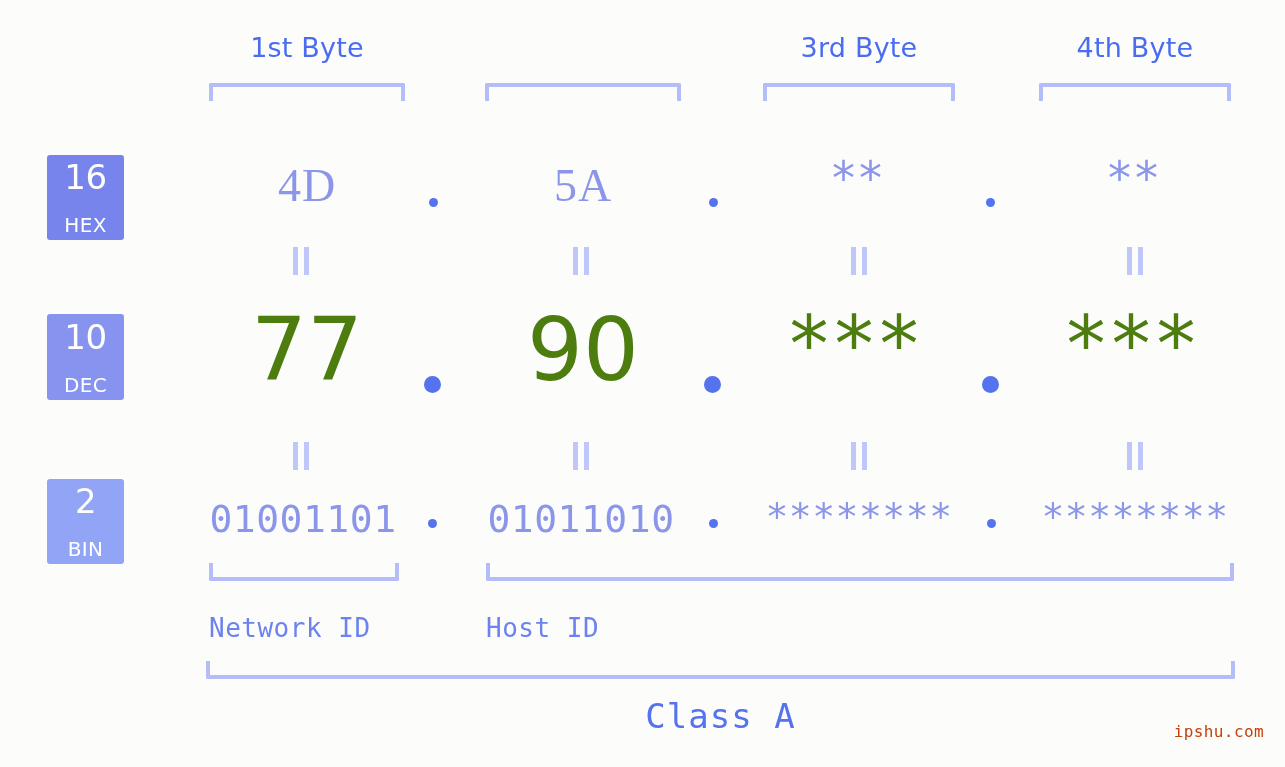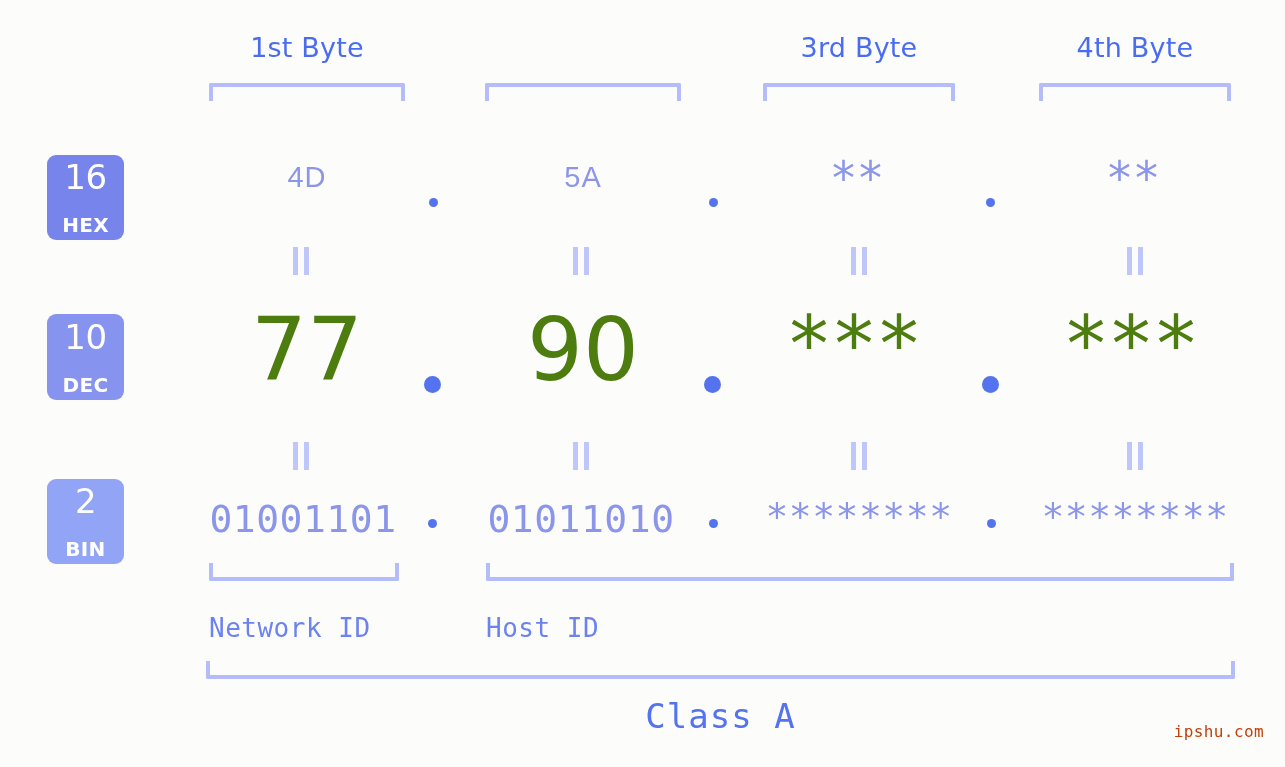--- a/index.html
+++ b/index.html
@@ -49,52 +49,52 @@
   .bracket.up {
     border-top: none;
     border-bottom-left-radius: 2px;
     border-bottom-right-radius: 2px;
   }
 
   
   .badge {
     position: absolute;
     width: 77px;
-    border-radius: 9px;
+    border-radius: 3px;
     color: #ffffff;
     text-align: center;
     font-family: "DejaVu Sans", sans-serif;
     display: flex;
     flex-direction: column;
     align-items: center;
     justify-content: center;
     line-height: 1;
   }
   .badge .num {
     font-size: 34px;
     font-weight: 400;
     letter-spacing: -0.5px;
   }
   .badge .nm {
     font-size: 20px;
-    font-weight: 700;
+    font-weight: 400;
     margin-top: 21px;
     letter-spacing: 0.3px;
   }
 
   
   .val {
     position: absolute;
     text-align: center;
     white-space: nowrap;
     line-height: 1;
   }
   .row-hex .val {
-    font-family: Liberation Sans, sans-serif;
-    font-size: 29px;
+    font-family: Liberation Serif, serif;
+    font-size: 46px;
     color: #8b96ea;
     letter-spacing: 1px;
   }
   .row-dec .val {
     font-family: "DejaVu Sans", sans-serif;
     font-size: 88px;
     color: #4d7c0f;
     letter-spacing: 0px;
   }
   .row-bin .val {

